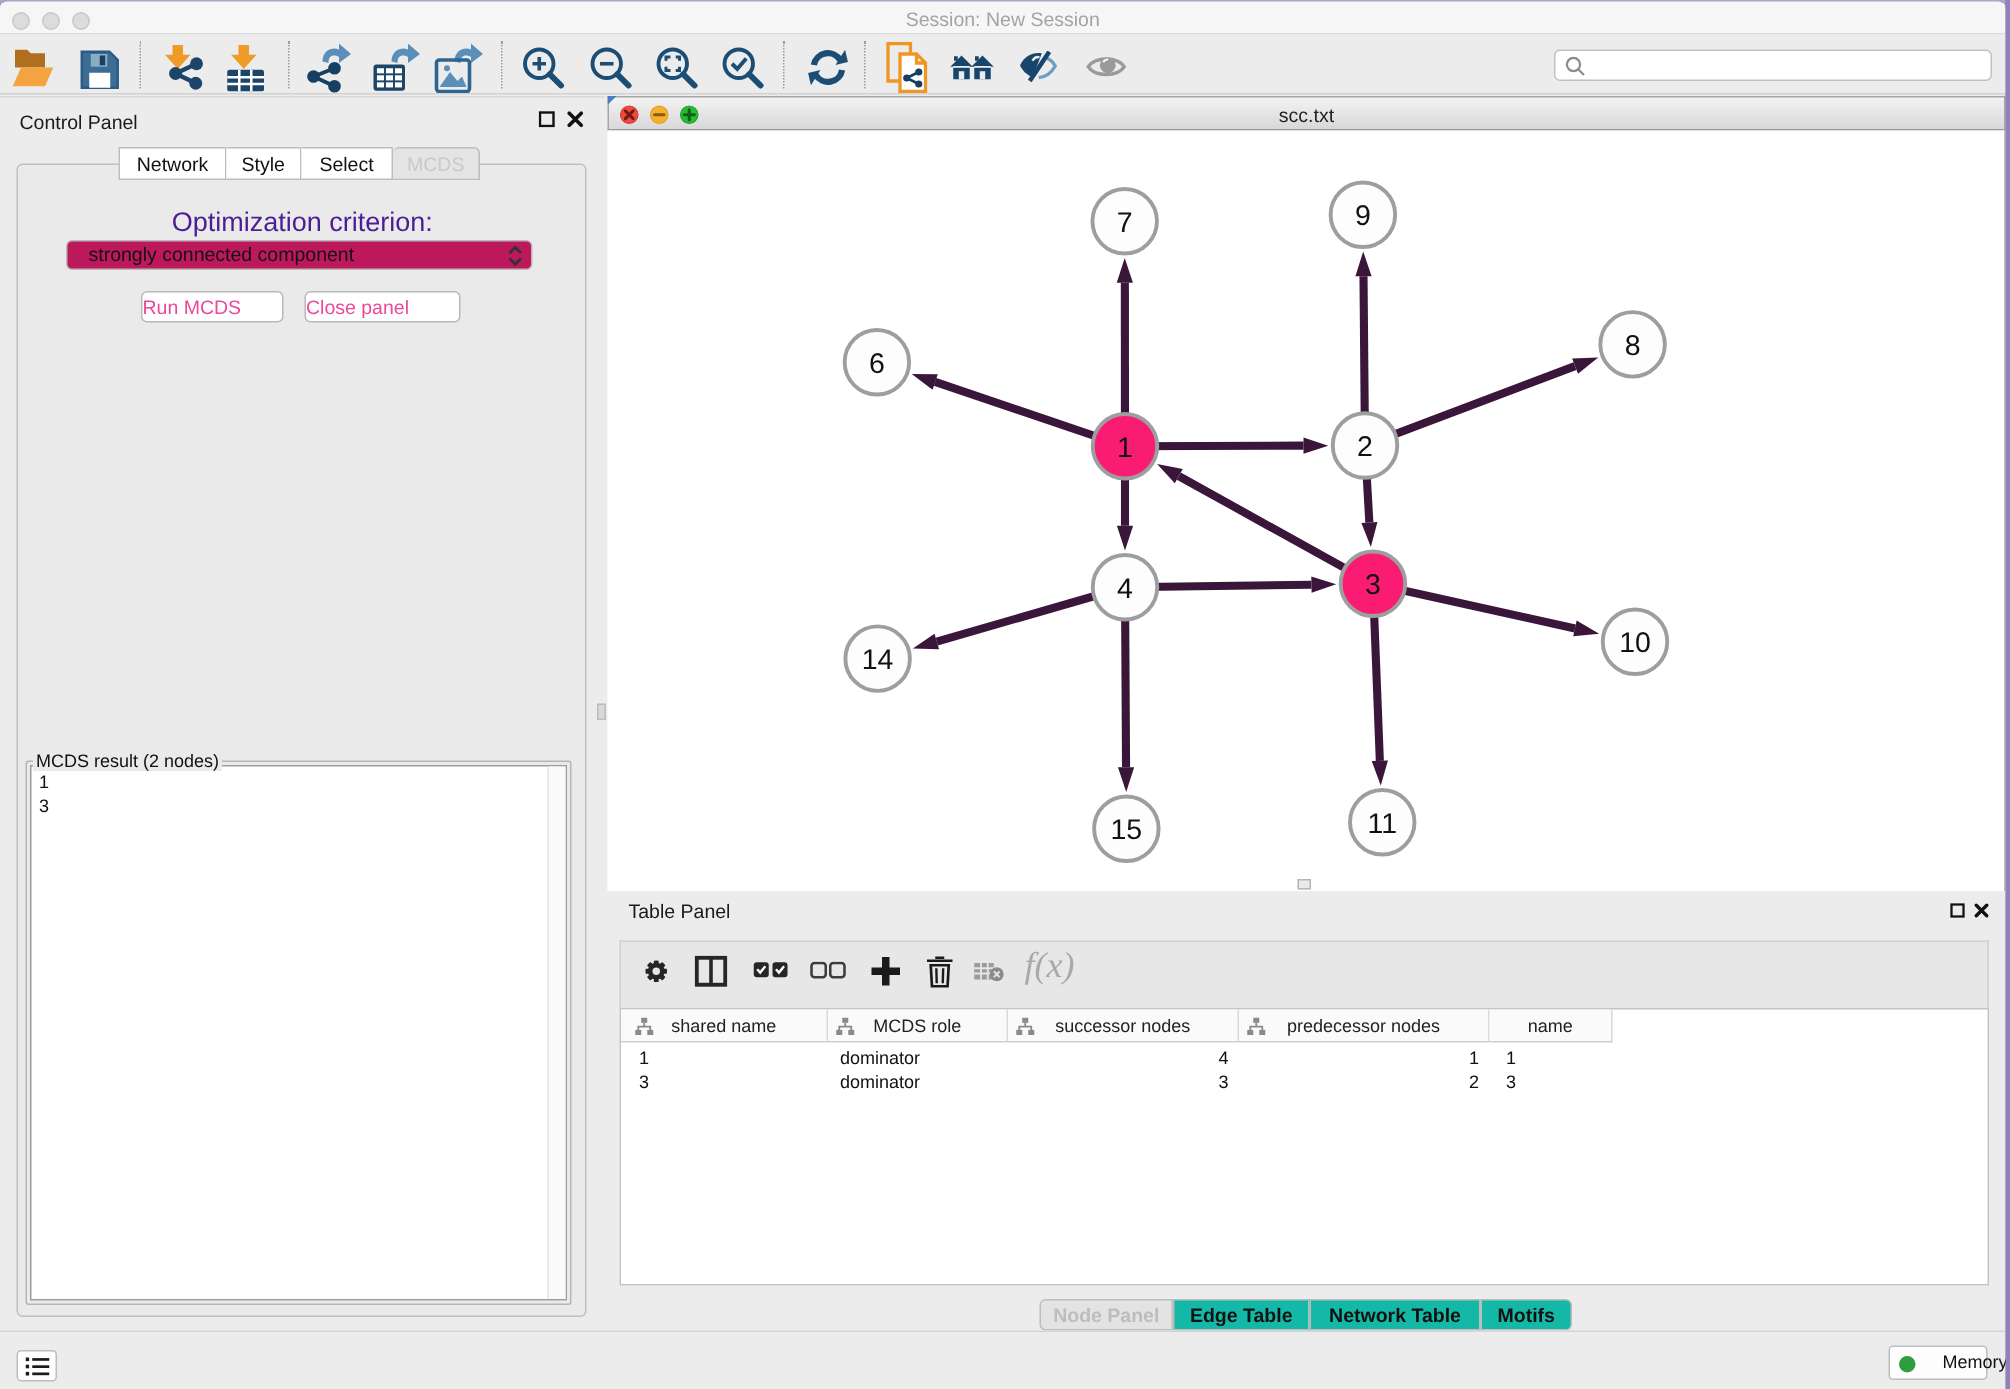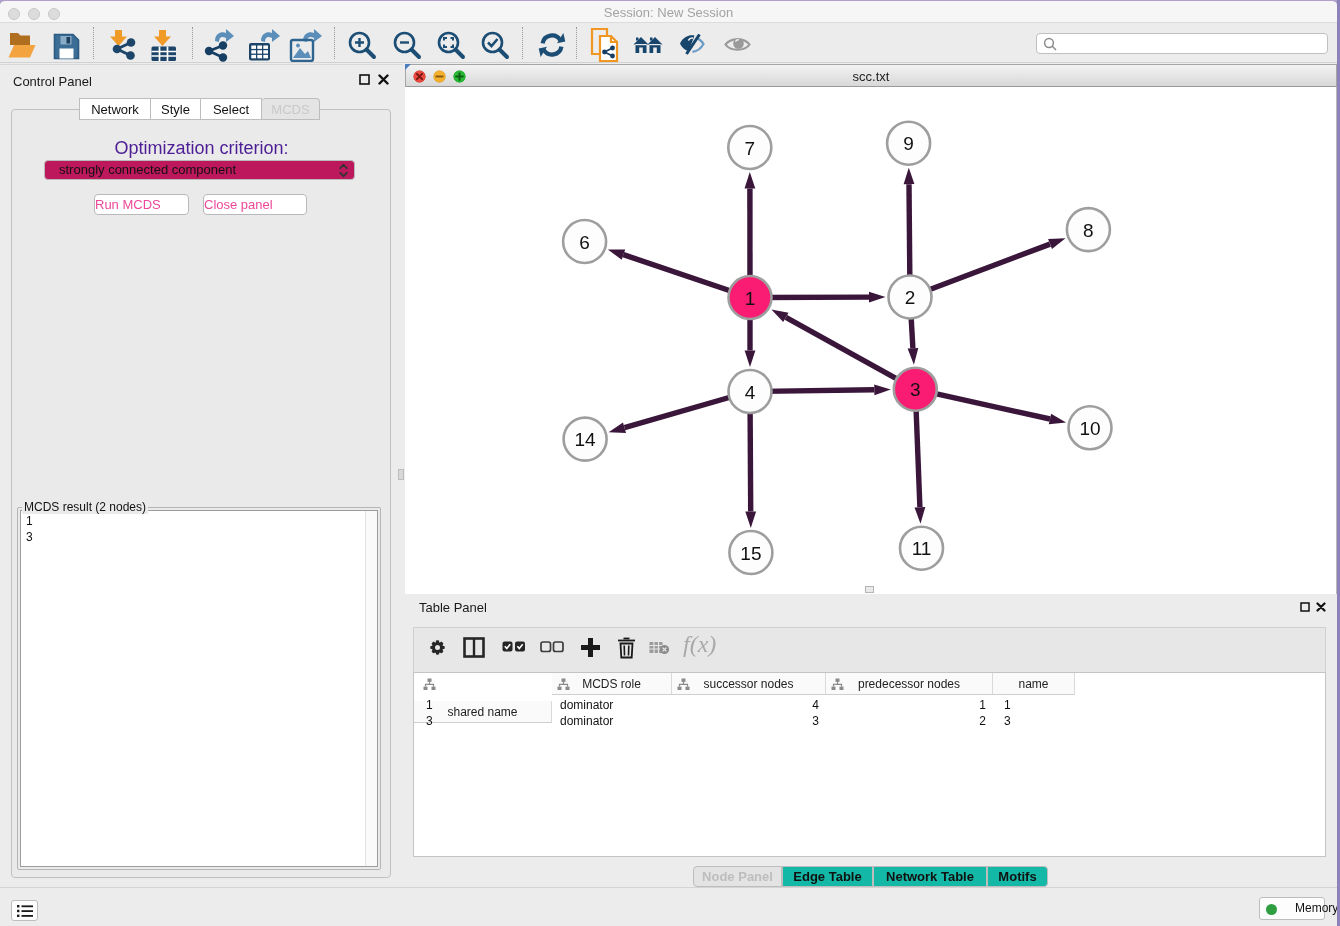--- a/index.html
+++ b/index.html
@@ -355,21 +355,21 @@
     <svg style="position:absolute;left:235px;top:13px" width="21" height="14" viewBox="0 0 21 14">
       <rect x="0.5" y="1" width="13" height="11" fill="#9b9b9b"></rect>
       <path d="M0.5 4.5 L13.5 4.5 M0.5 8 L13.5 8 M5 1 L5 12 M9.5 1 L9.5 12" stroke="#e7e7e7" stroke-width="1.2"></path>
       <circle cx="15.5" cy="8.5" r="4.6" fill="#8b8b8b"></circle>
       <path d="M13.6 6.6 L17.4 10.4 M17.4 6.6 L13.6 10.4" stroke="#e7e7e7" stroke-width="1.3"></path>
     </svg>
 
     <div style="position:absolute;left:269px;top:3px;font-family:'Liberation Serif',serif;font-style:italic;font-size:24px;color:#a9a9a9;">f(x)</div>
   </div>
   <div id="tp-table">
-    <div class="th" style="left:0; width:138px;margin-top:28px;">shared name</div>
+    <div class="th" style="left:0; width:138px;">shared name</div>
     <div class="th" style="left:138px; width:120px;">MCDS role</div>
     <div class="th" style="left:258px; width:154px;">successor nodes</div>
     <div class="th" style="left:412px; width:167px;">predecessor nodes</div>
     <div class="th" style="left:579px; width:82px;">name</div>
     <svg class="hico" style="left:9px" width="13" height="13" viewBox="0 0 13 13">
         <g fill="#8a8a8a">
           <rect x="4.5" y="0.5" width="4" height="3.4"></rect>
           <rect x="0.5" y="8.6" width="4" height="3.4"></rect>
           <rect x="8.5" y="8.6" width="4" height="3.4"></rect>
         </g>

